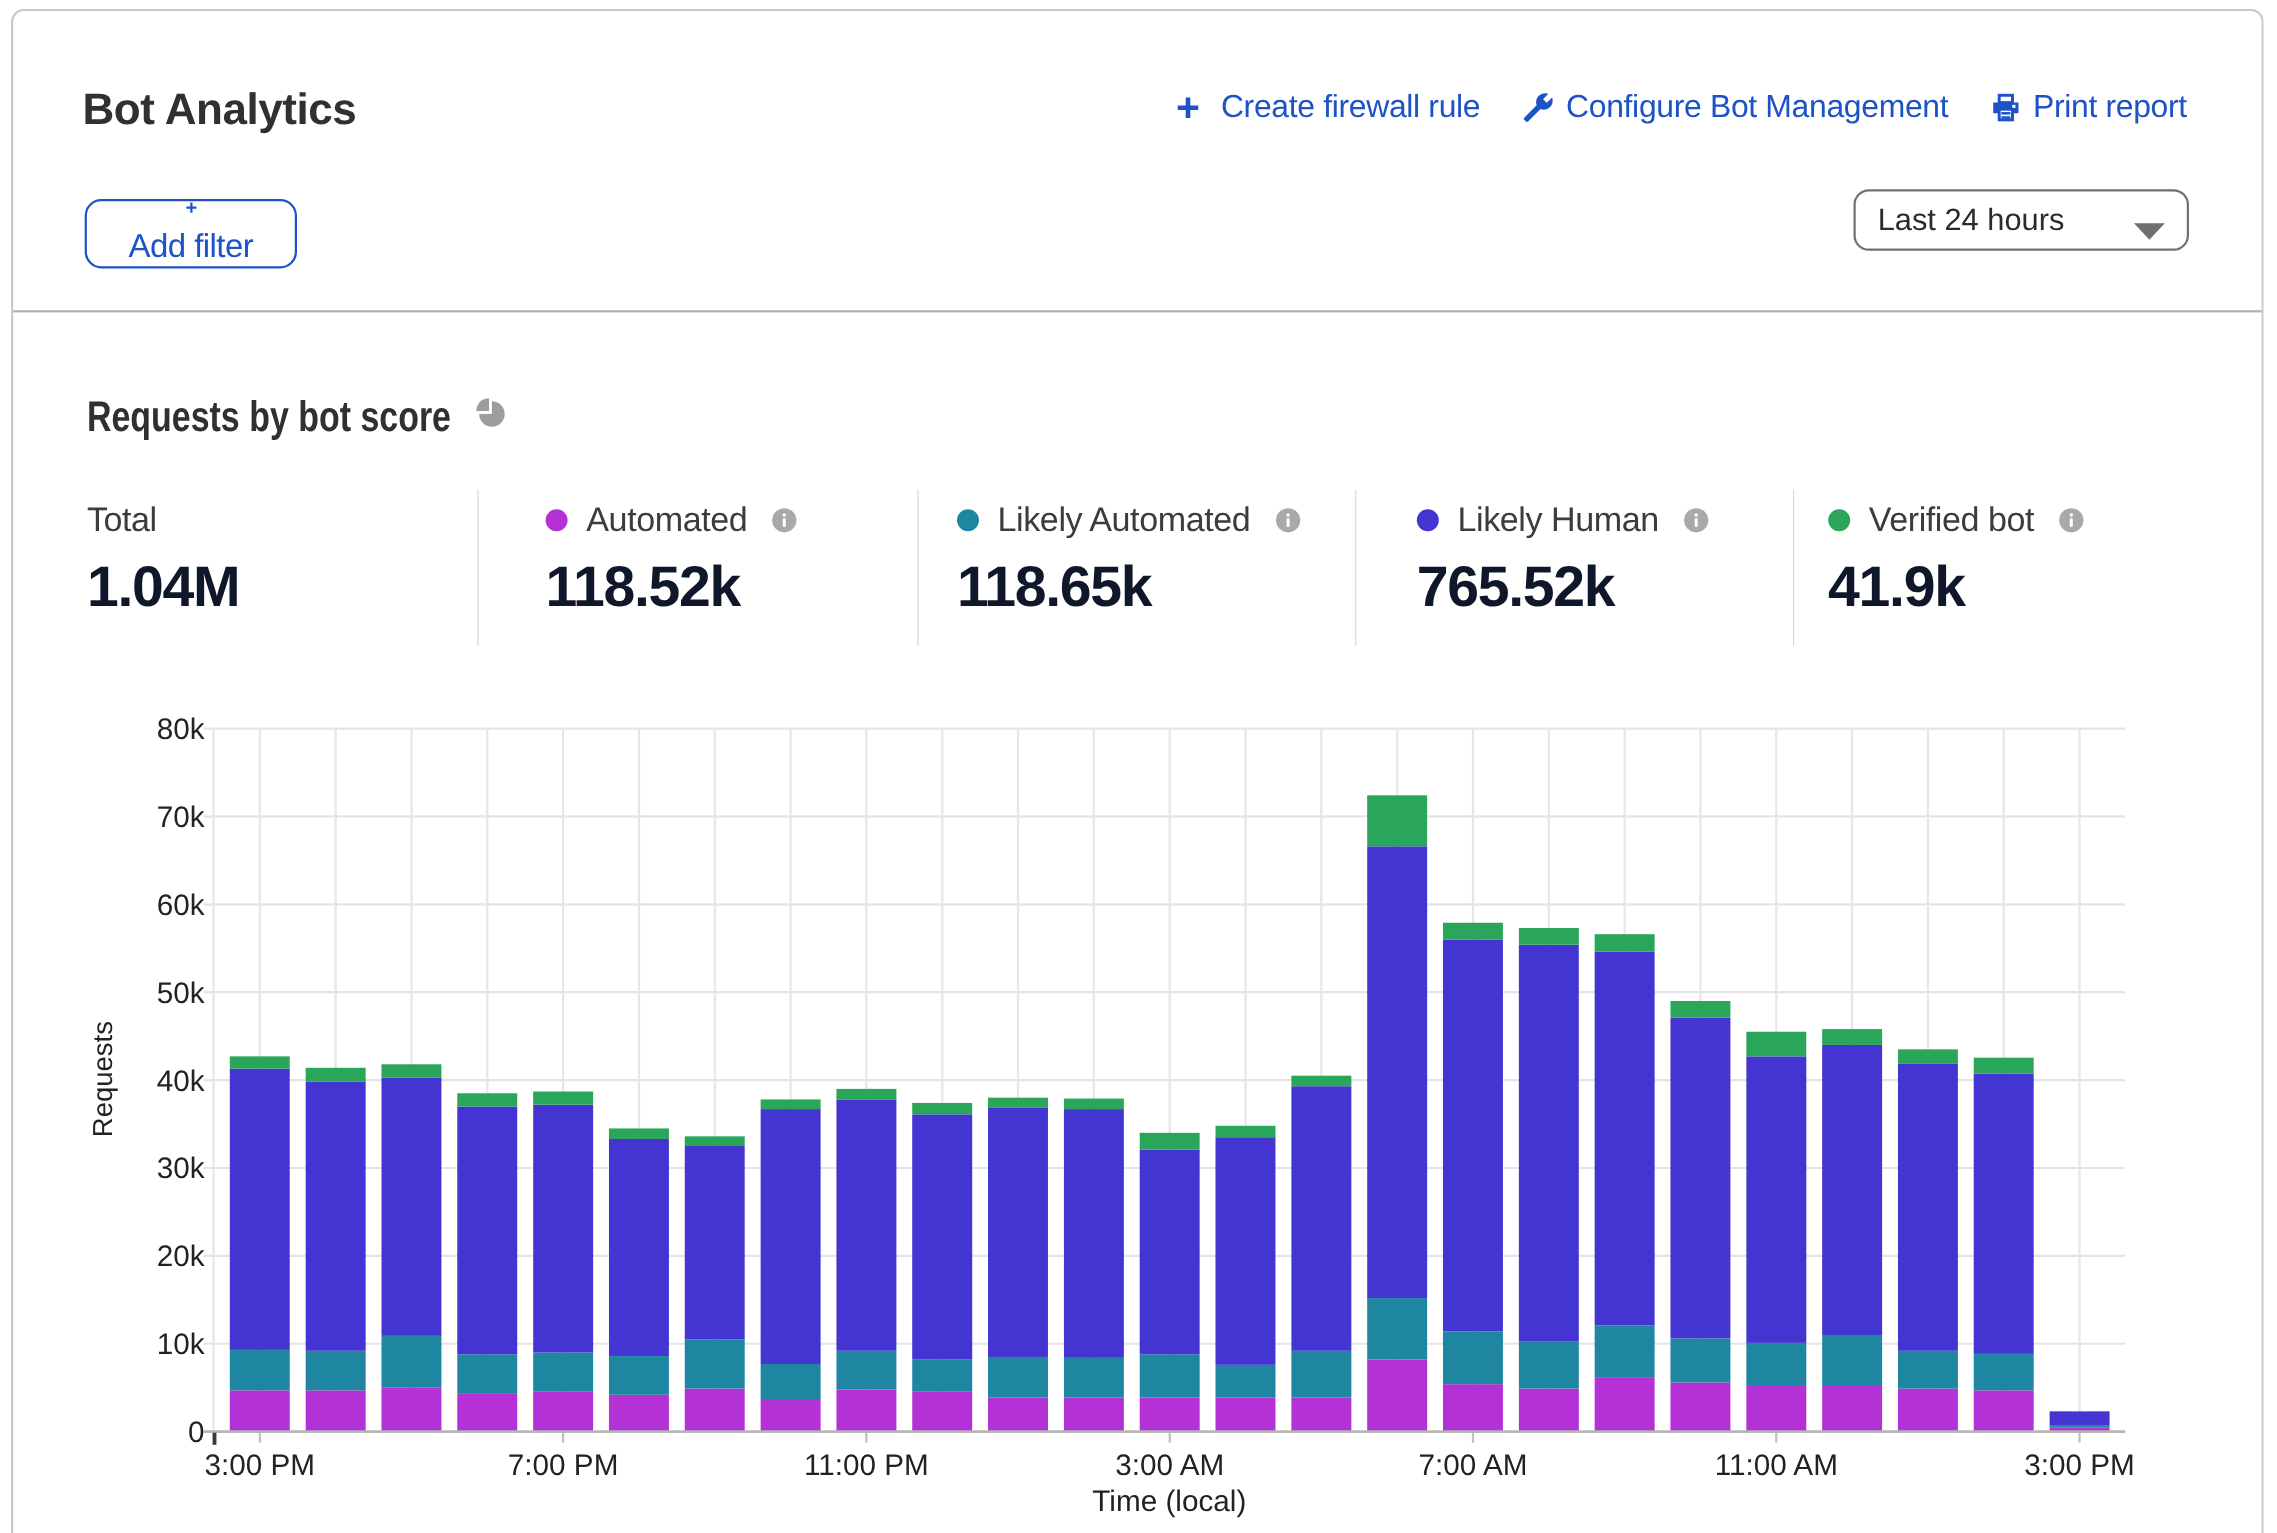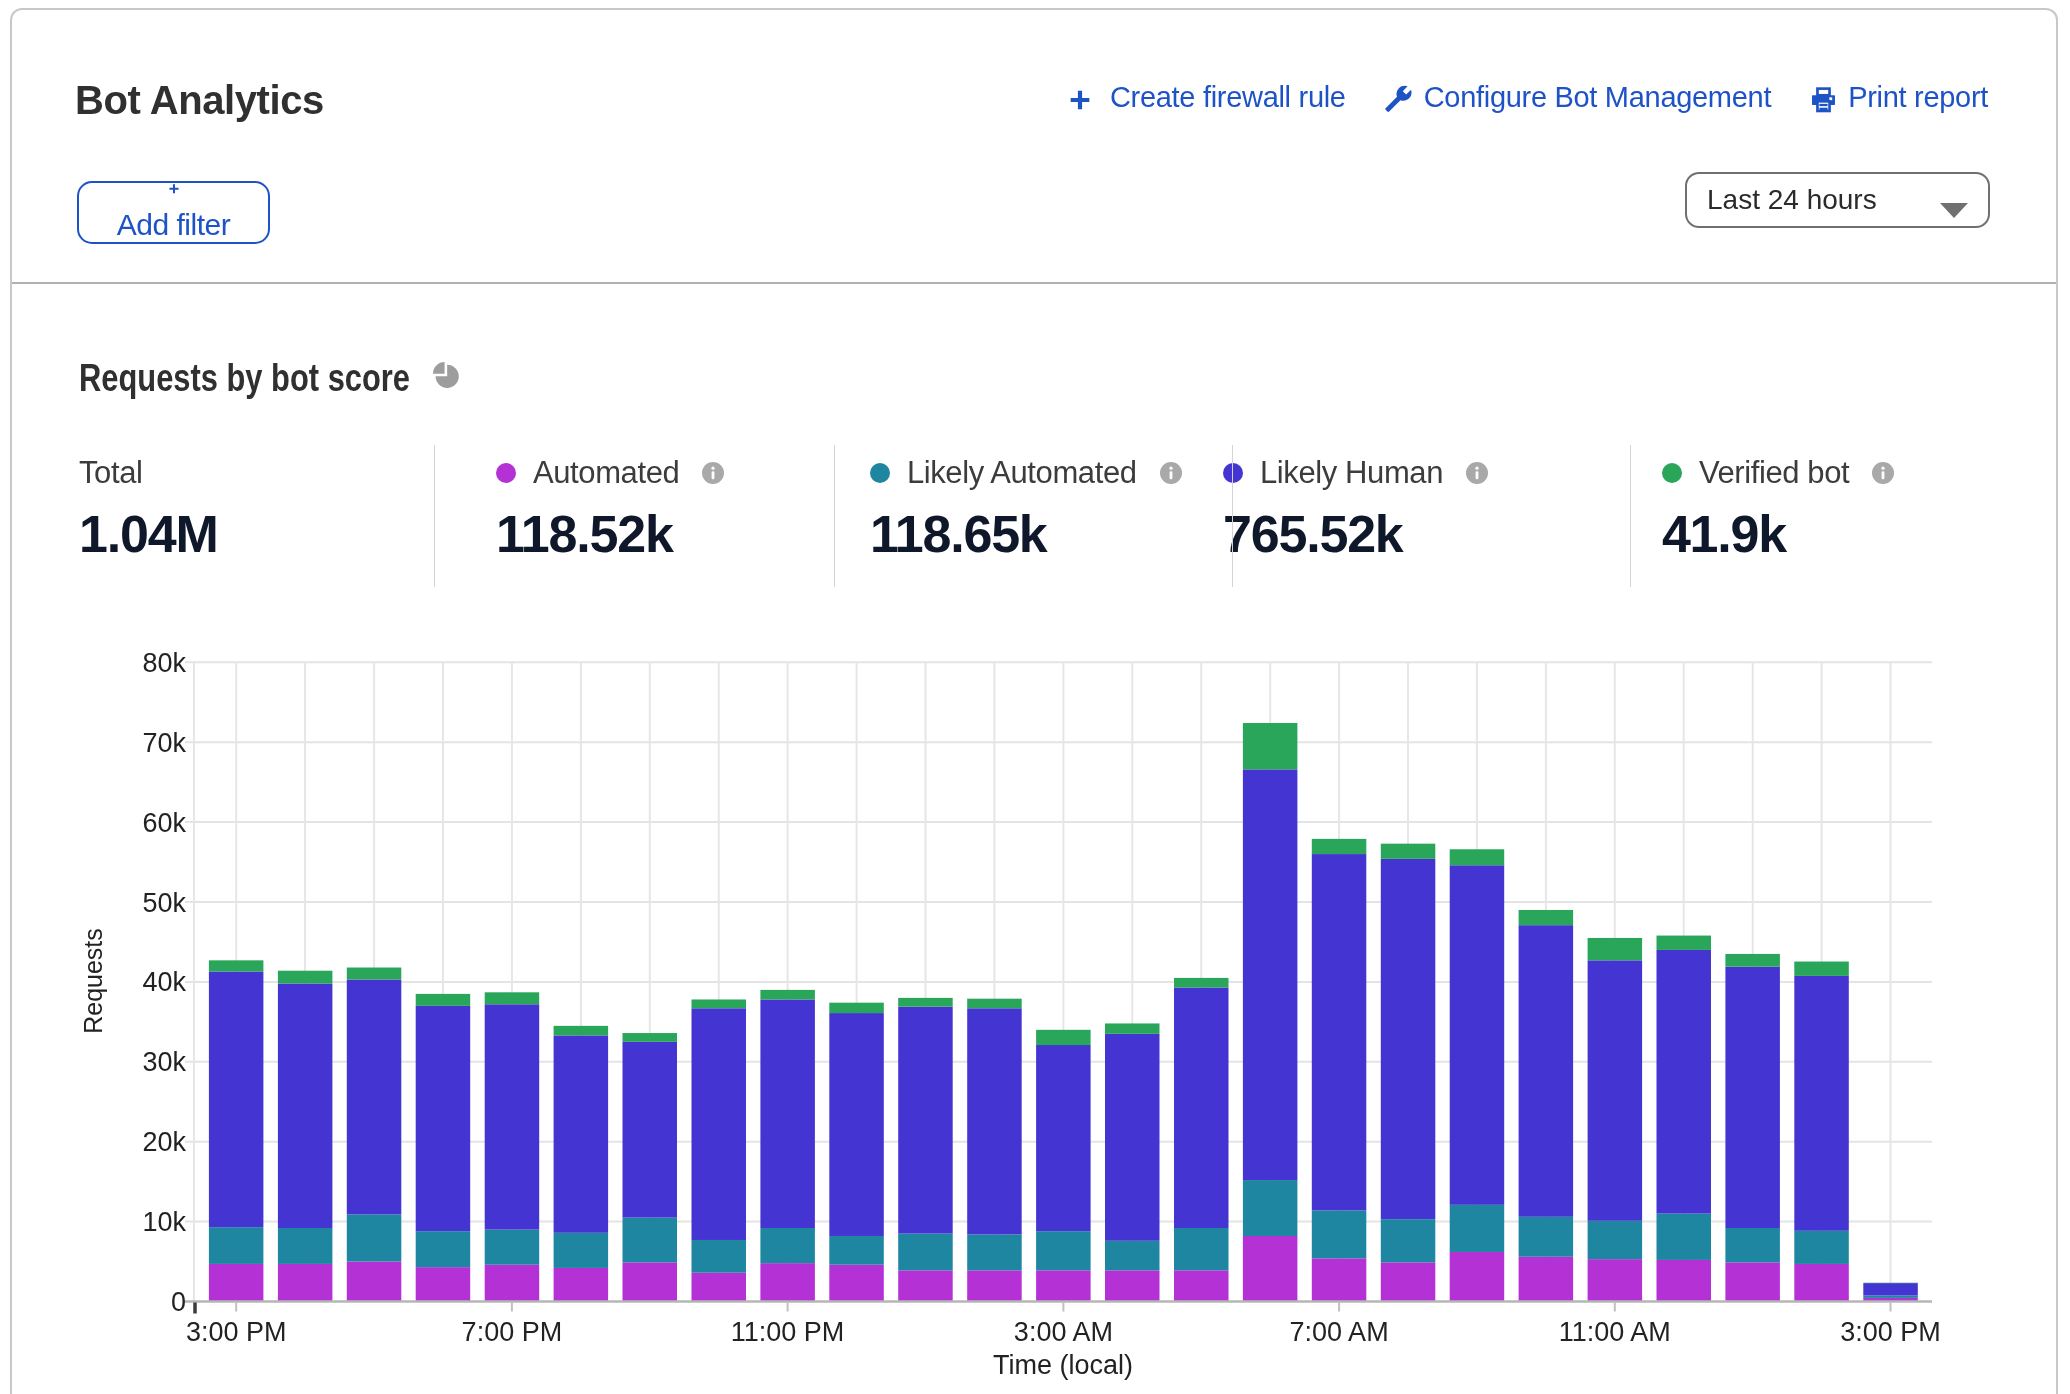--- a/index.html
+++ b/index.html
@@ -3,21 +3,21 @@
 <style>
 * { margin:0; padding:0; box-sizing:border-box; }
 html,body { width:2070px; height:1394px; background:#fff; font-family:"Liberation Sans",sans-serif; }
 .page { position:relative; width:2070px; height:1394px; overflow:hidden; }
 .card { position:absolute; left:10px; top:8px; width:2048px; height:1386px;
   border:2px solid #c8c8c8; border-bottom:none; border-radius:12px 12px 0 0; }
 .hdiv { position:absolute; left:0; right:0; top:272px; height:2px; background:#b0b0b0; }
 h1 { position:absolute; left:75px; top:78px; font-size:40px; font-weight:700; color:#303030; letter-spacing:-0.4px; }
 .links { position:absolute; top:81px; right:82px; display:flex; align-items:center; gap:38px;
   font-size:29px; color:#1d53c6; letter-spacing:-0.3px; }
-.link { display:flex; align-items:flex-end; }
+.link { display:flex; align-items:center; }
 .link svg { flex:none; }
 .g16 { margin-left:16px; } .g10 { margin-left:10px; }
 .btn { position:absolute; left:77px; top:180.5px; width:193px; height:63.5px; border:2.5px solid #1d53c6;
   border-radius:15px; display:flex; align-items:center; justify-content:center; gap:14px;
   font-size:30px; color:#1d53c6; letter-spacing:-0.5px;flex-direction:column; }
 .dd { position:absolute; left:1685px; top:172.3px; width:305px; height:56px; border:2px solid #707070;
   border-radius:14px; display:flex; align-items:center; font-size:28px; color:#2b2b2b; }
 .dd-txt { margin-left:20px; }
 .caret { position:absolute; right:20px; top:29px; width:0; height:0;
   border-left:14px solid transparent; border-right:14px solid transparent; border-top:15px solid #707070; }
@@ -107,21 +107,21 @@
         <span class="info">
           <svg width="24" height="24" viewBox="0 0 24 24">
             <circle cx="12" cy="12" r="11" fill="#a9a9a9"></circle>
             <circle cx="12" cy="7.2" r="1.6" fill="#fff"></circle>
             <rect x="10.6" y="10.2" width="2.8" height="8" rx="1.2" fill="#fff"></rect>
           </svg>
         </span>
       </div>
   <div class="stat-val">118.65k</div>
 </div>
-    <div class="stat" style="left:1223px">
+    <div class="stat" style="left:1288px">
   <div class="stat-lbl">
         <span class="dot" style="background:#4435d2"></span>
         <span class="lname">Likely Human</span>
         <span class="info">
           <svg width="24" height="24" viewBox="0 0 24 24">
             <circle cx="12" cy="12" r="11" fill="#a9a9a9"></circle>
             <circle cx="12" cy="7.2" r="1.6" fill="#fff"></circle>
             <rect x="10.6" y="10.2" width="2.8" height="8" rx="1.2" fill="#fff"></rect>
           </svg>
         </span>

